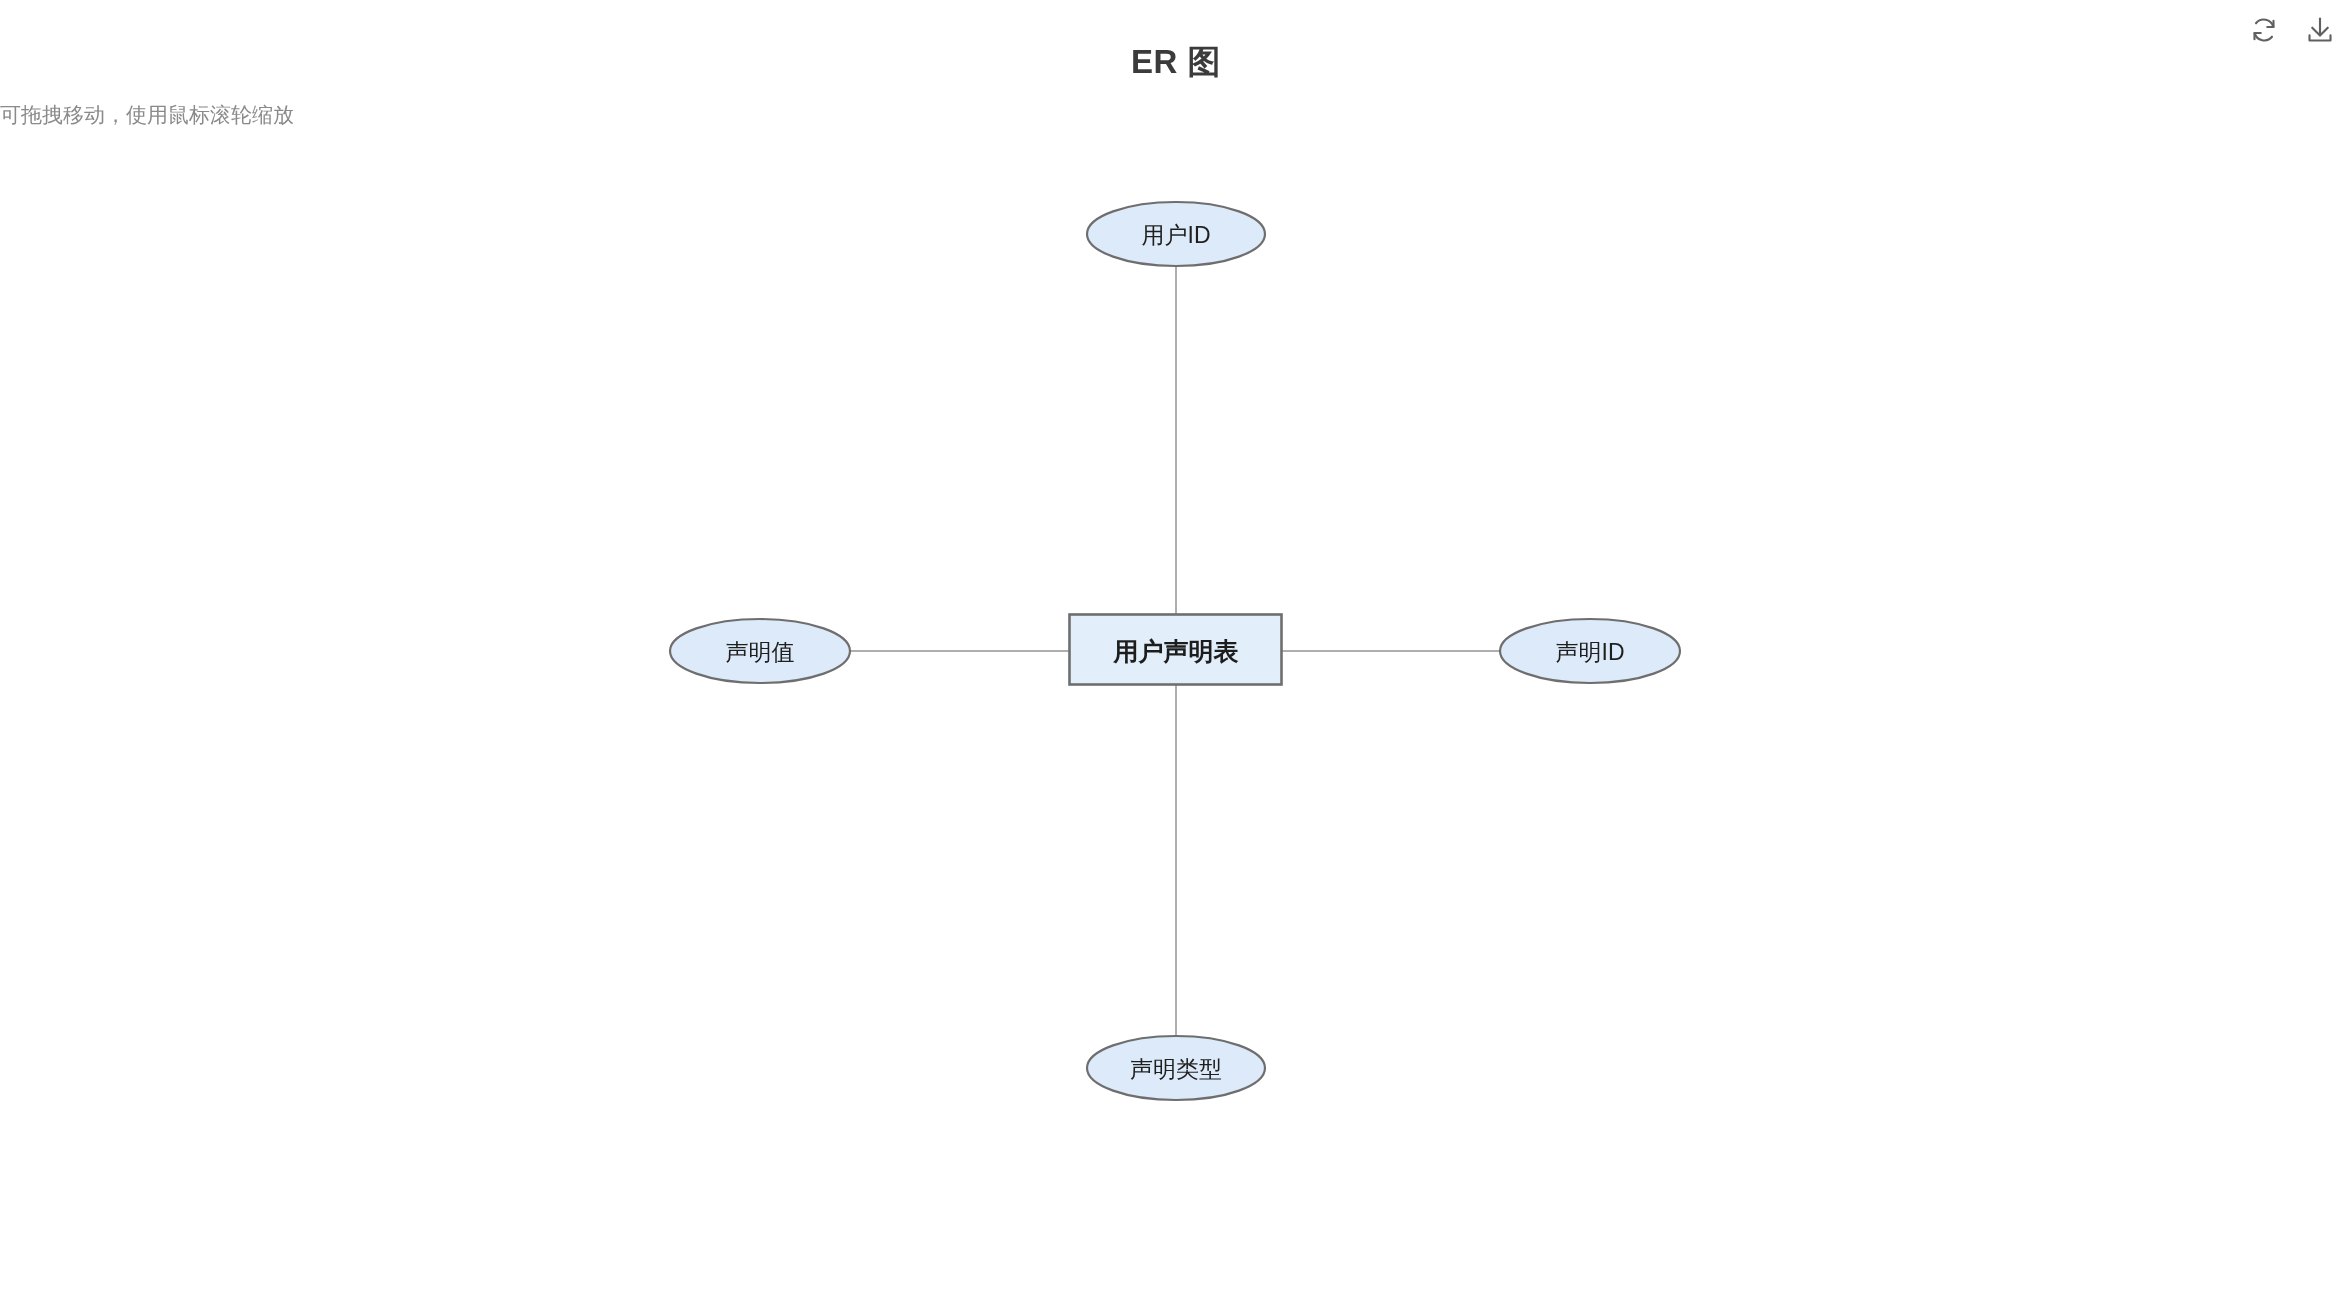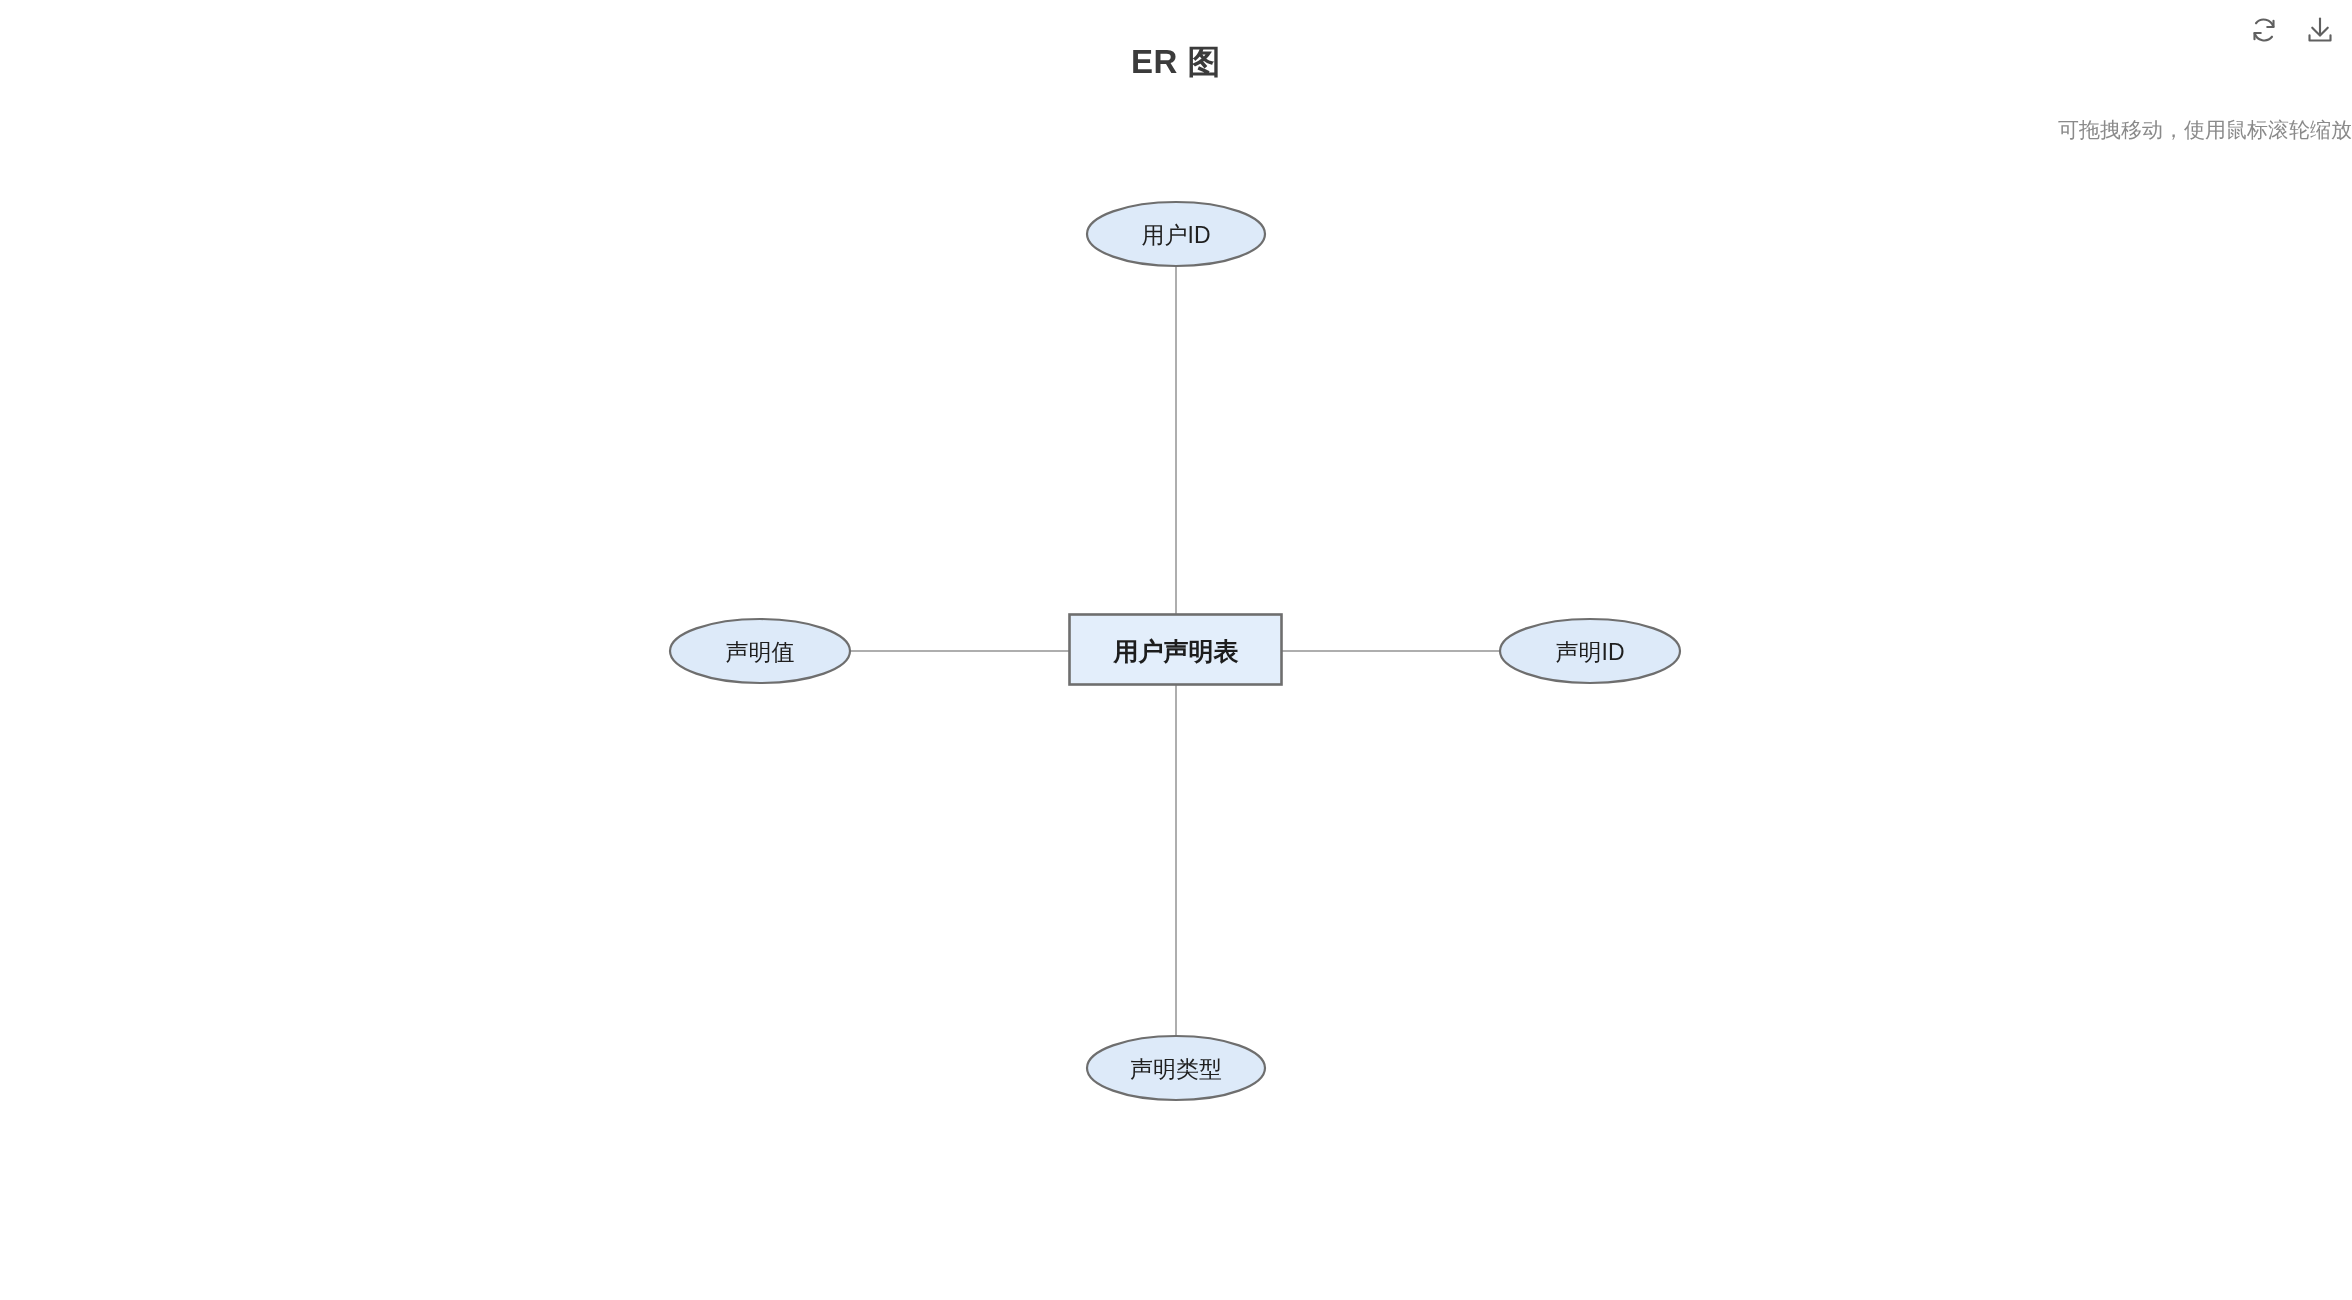--- a/index.html
+++ b/index.html
@@ -32,23 +32,23 @@
     width: 2352px;
     text-align: center;
     font-size: 33px;
     font-weight: bold;
     color: #3b3b3b;
     letter-spacing: 0.5px;
   }
   #page-subtitle {
     position: absolute;
     left: 0;
-    top: 116px;
+    top: 101px;
     width: 2352px;
-    text-align: right;
+    text-align: left;
     font-size: 21px;
     font-weight: normal;
     color: #8a8a8a;
   }
 
   
   #toolbar {
     position: absolute;
     right: 12px;
     top: 10px;

